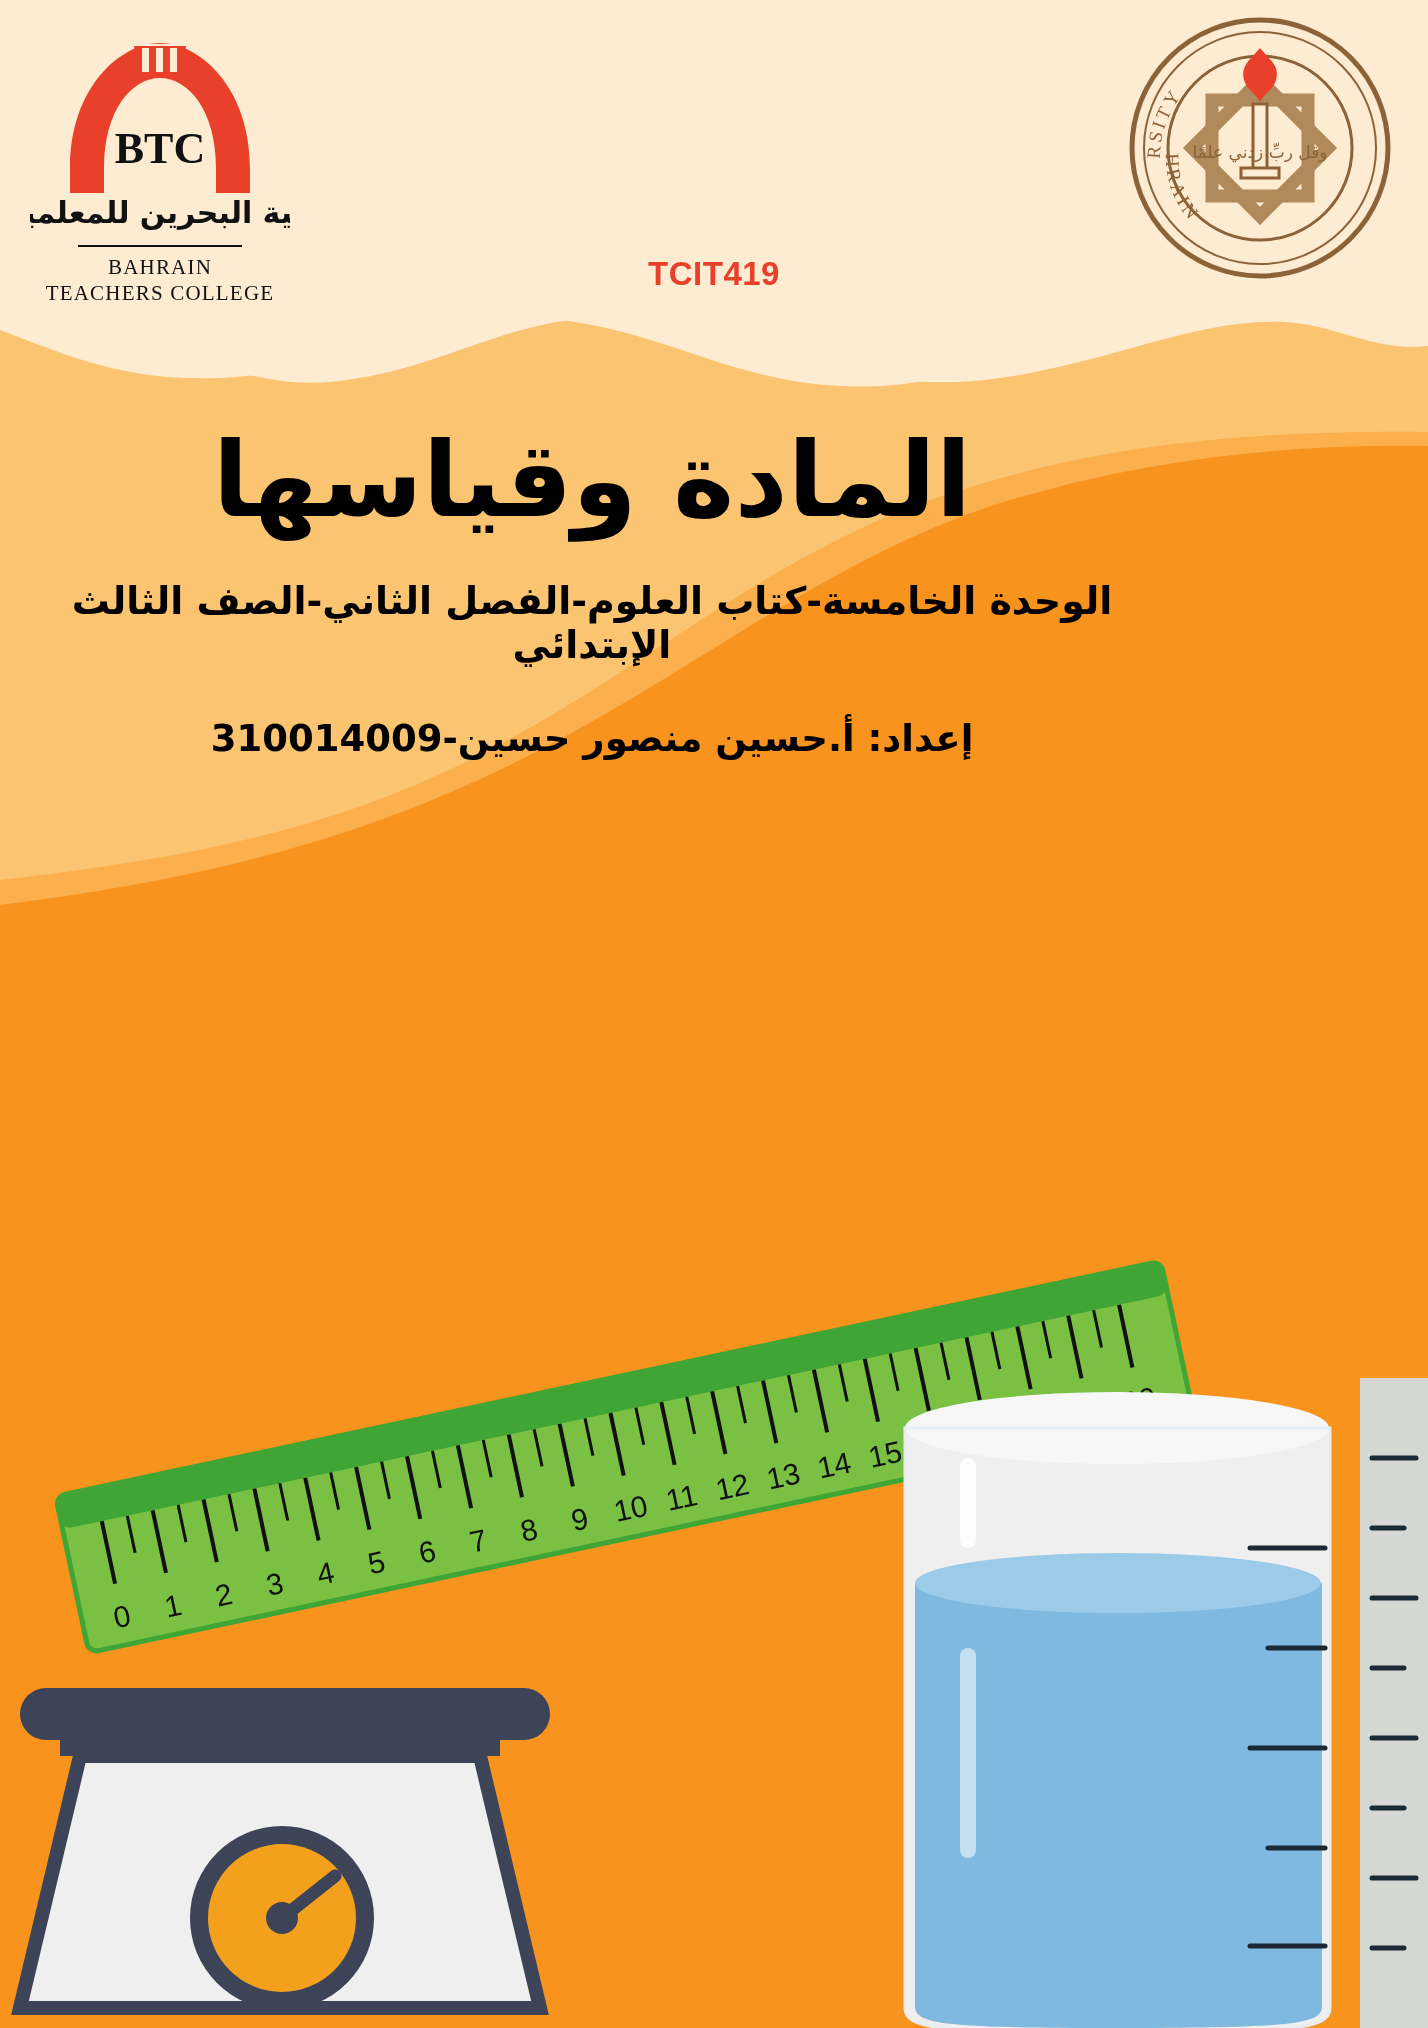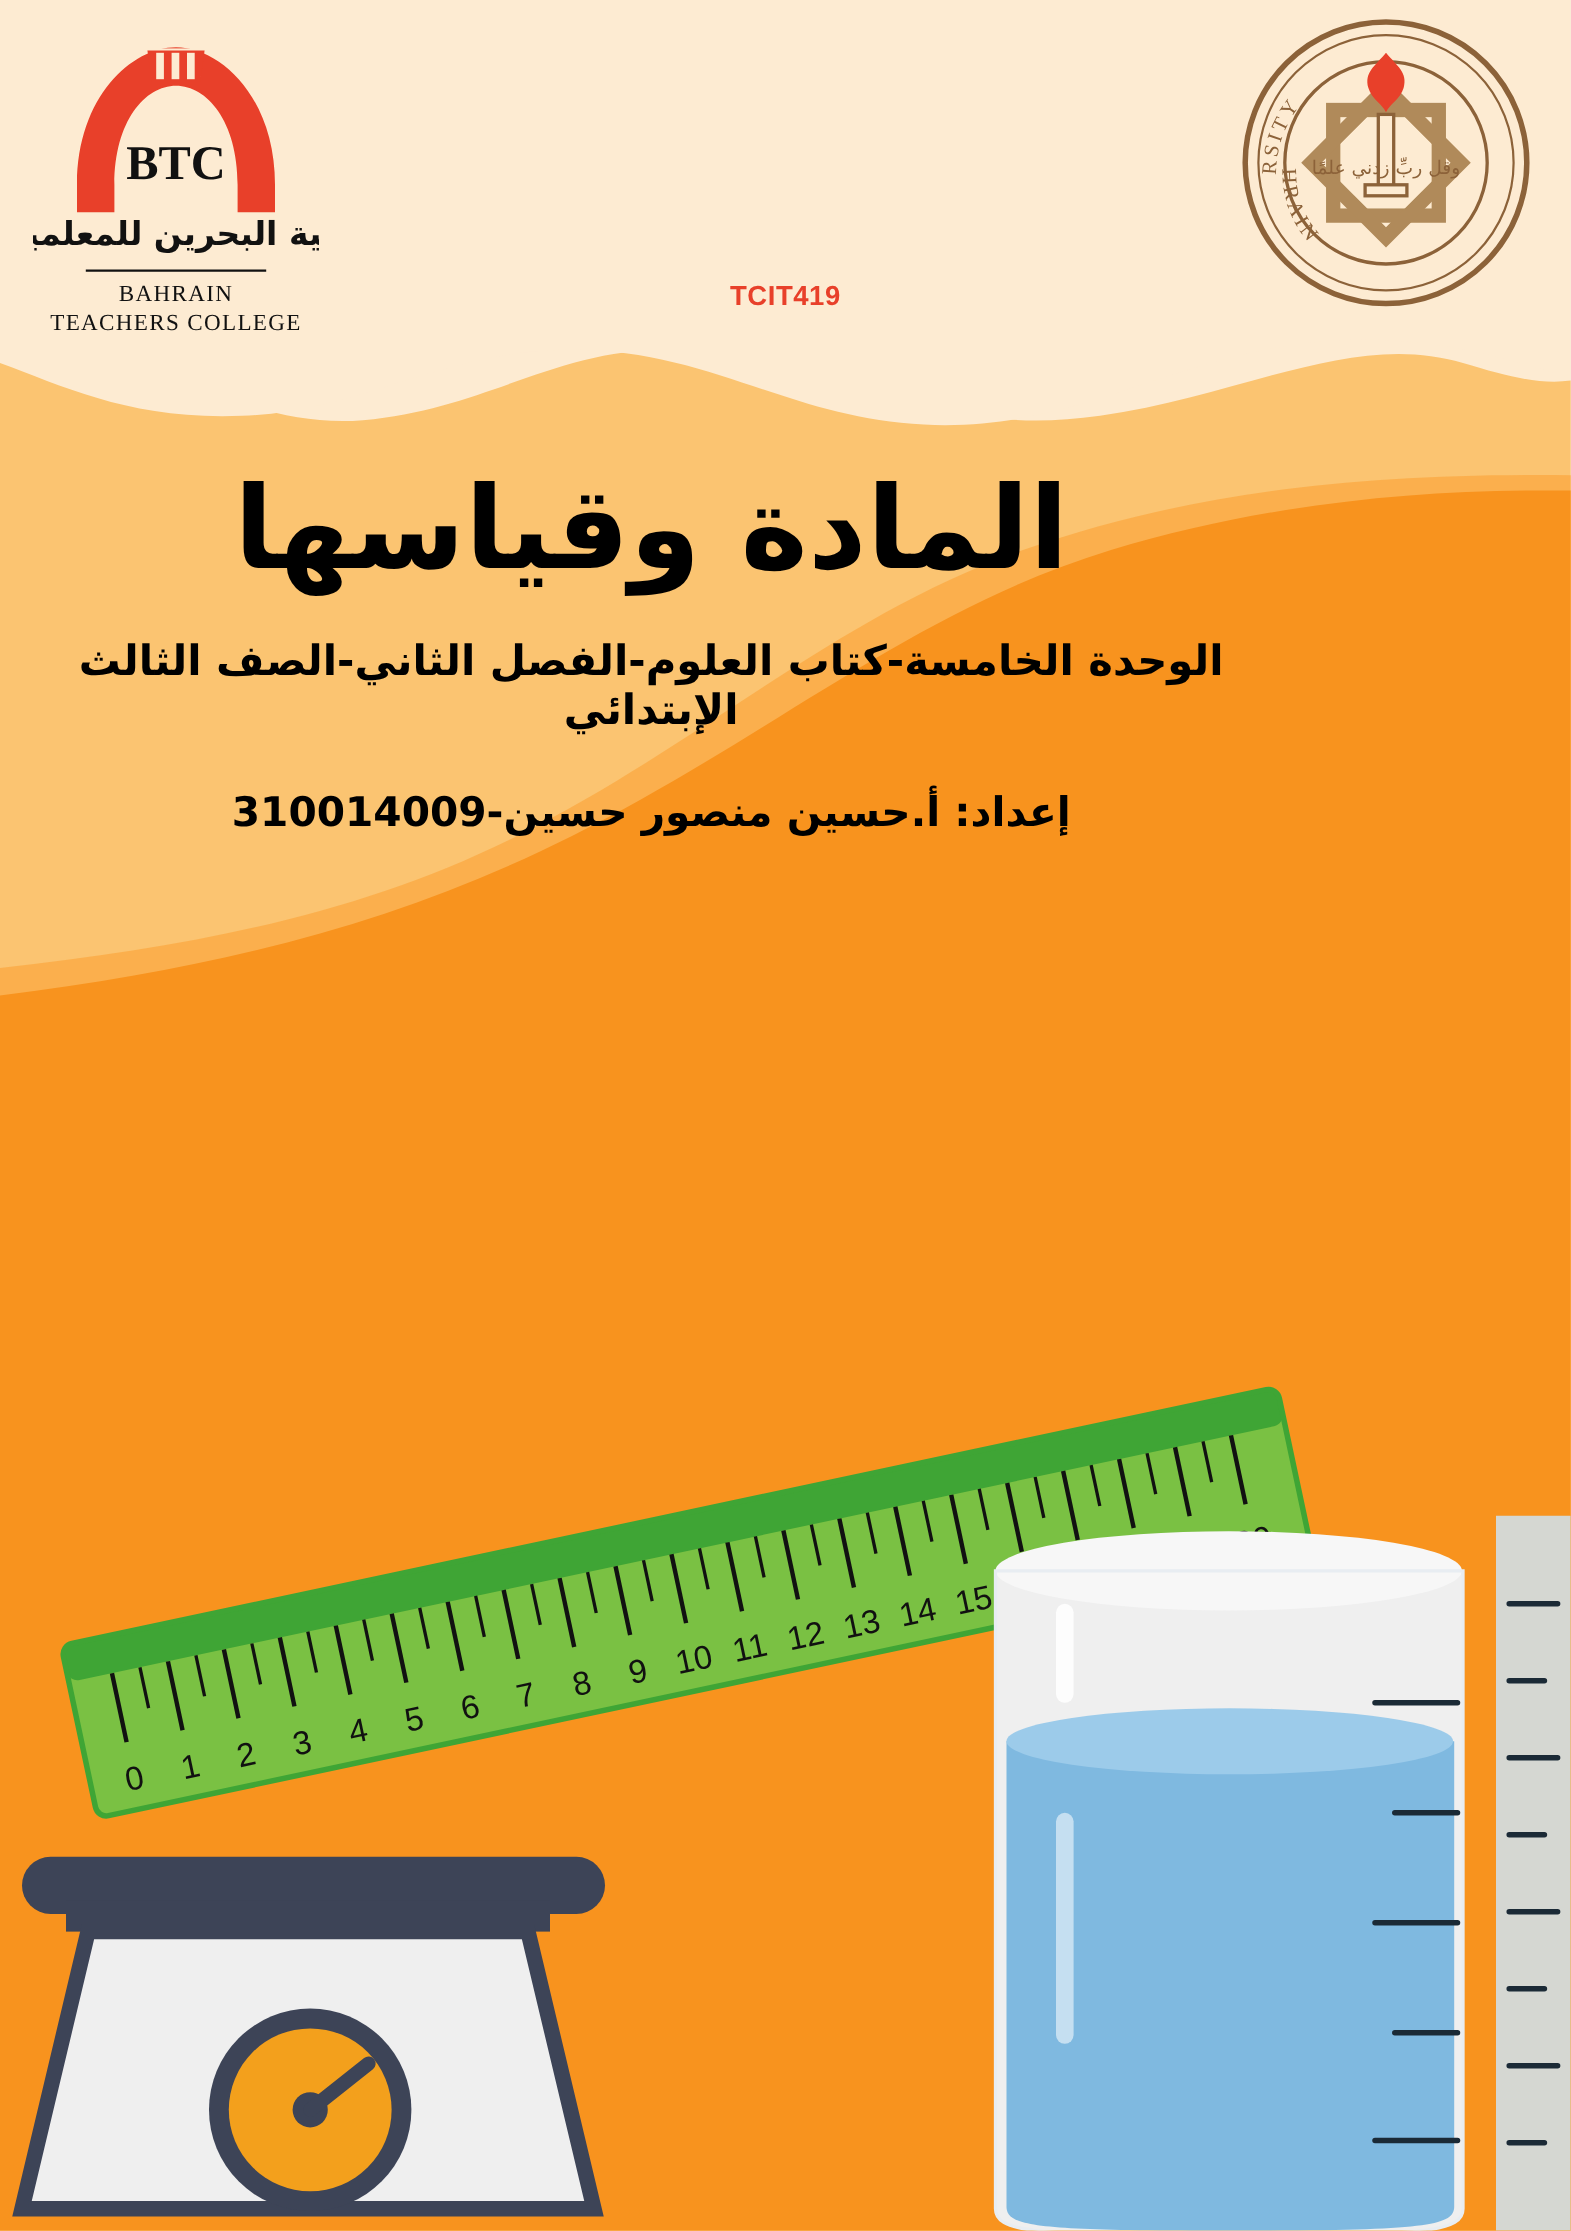--- a/index.html
+++ b/index.html
@@ -12,21 +12,21 @@
     font-family: "DejaVu Sans", sans-serif;
     background: #ffffff;
     overflow: hidden;
   }
 
   .page {
     position: relative;
     width: 1428px;
     height: 2028px;
     overflow: hidden;
-    background: #e5e5e5;
+    background: #fde047;
   }
 
   
   .bg-layer {
     position: absolute;
     inset: 0;
     width: 100%;
     height: 100%;
     display: block;
   }
@@ -57,21 +57,21 @@
   }
 
   .course-code {
     position: absolute;
     top: 255px;
     left: 0;
     width: 1428px;
     text-align: center;
     color: #E8402A;
     font-weight: bold;
-    font-size: 25px;
+    font-size: 33px;
     letter-spacing: 0.5px;
     font-family: "Liberation Sans", sans-serif;
   }
 
   
   .title-block {
     position: absolute;
     top: 415px;
     left: 0;
     width: 1184px;

